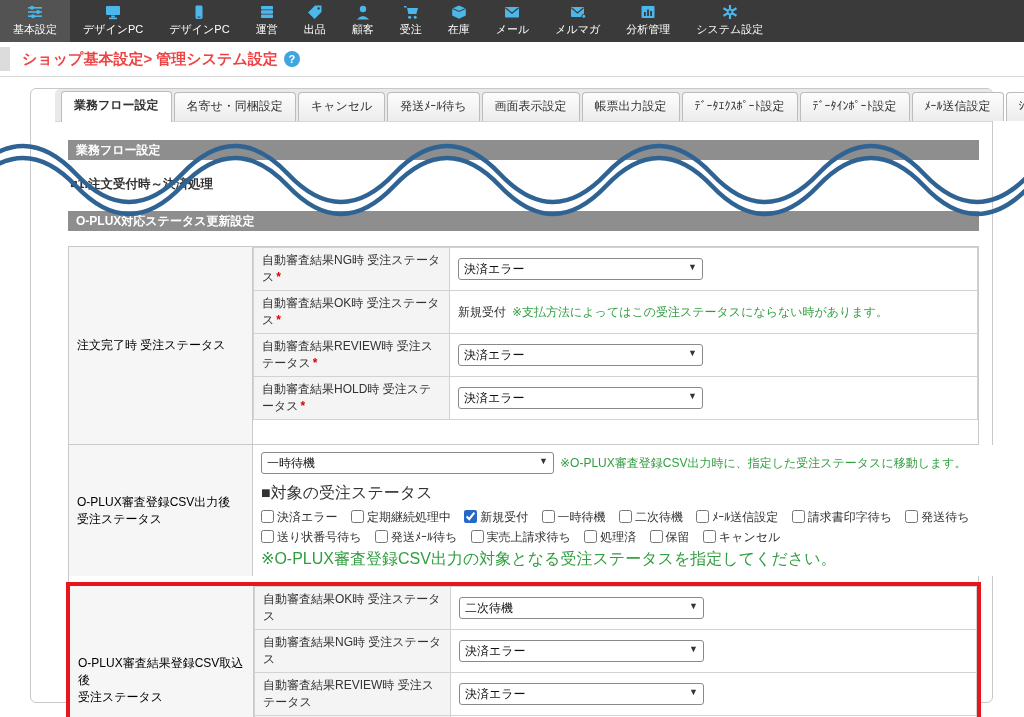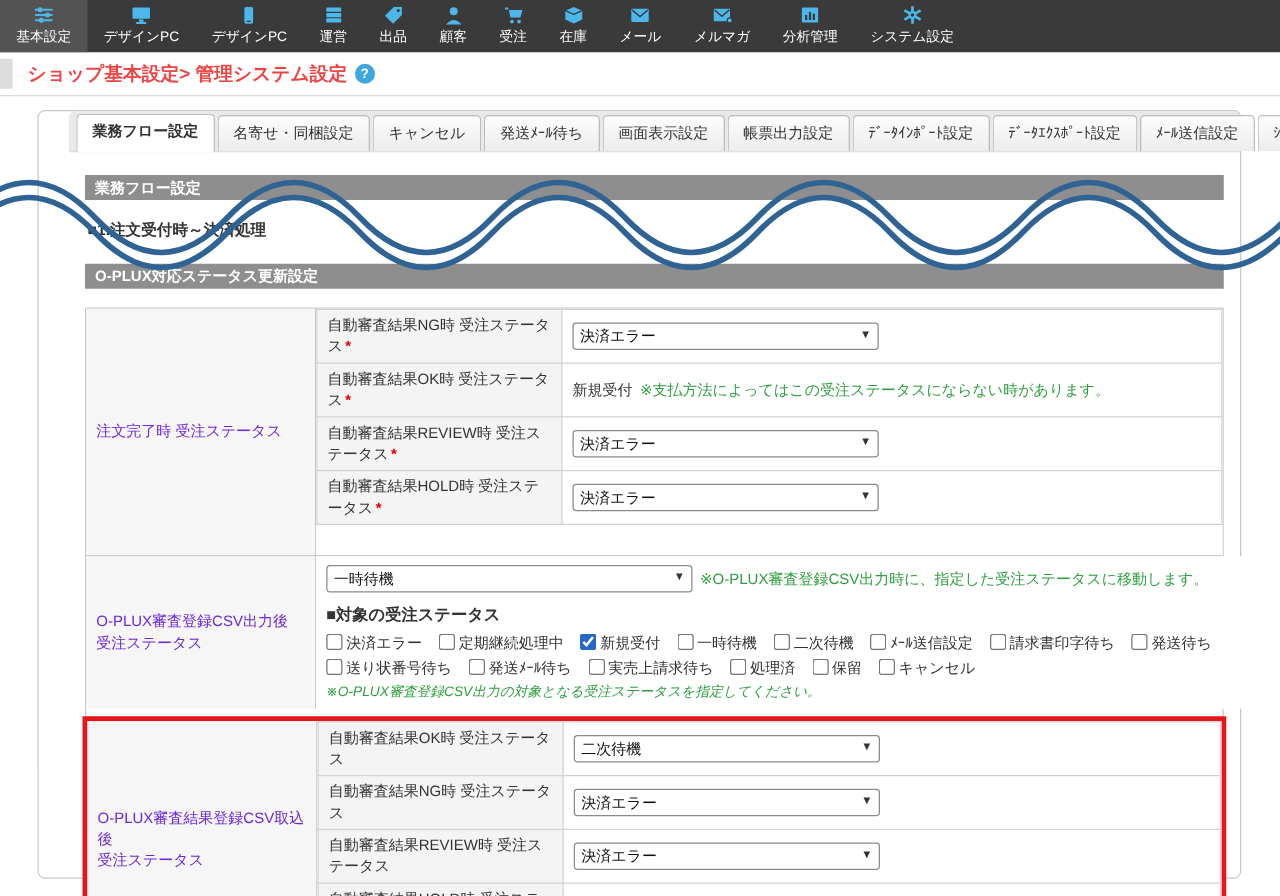--- a/index.html
+++ b/index.html
@@ -39,21 +39,21 @@
             height:20px; line-height:20px; padding-left:8px; margin-top:18px; }
   .flow-item { font-size:12.5px; font-weight:bold; color:#333; margin:16px 0 0 2px; }
 
   
   .wave { position:absolute; left:0; top:136px; z-index:5; pointer-events:none; }
 
   
   .otable { border:1px solid #c9c9c9; margin-top:15px; }
   .orow { display:grid; grid-template-columns:184px 1fr; border-top:1px solid #c9c9c9; }
   .orow:first-child { border-top:none; }
-  .orow-label { background:#f6f6f6; border-right:1px solid #c9c9c9; font-size:12px; color:#6d28d9;
+  .orow-label { background:#f6f6f6; border-right:1px solid #c9c9c9; font-size:12px; color:#000000;
                 display:flex; align-items:center; padding:6px 8px; white-space:pre-line; }
   .orow-content { background:#fff; }
   .orow.hl { border:4px solid #e8151a; margin:6px -3px 0 -3px; }
 
   .itable { width:100%; border-collapse:collapse; }
   .itable td { border:1px solid #d2d2d2; font-size:12px; color:#333; padding:4px 8px; }
   .itable td.sub { background:#f4f4f4; width:196px; }
   .itable td.val { background:#fff; }
   .pad-bottom-lg { padding-bottom:24px; }
   .pad-bottom-sm { padding-bottom:16px; }
@@ -68,25 +68,25 @@
                     border:1px solid #8a8a8a; border-radius:3px; font-size:12px;
                     height:22px; padding:1px 22px 1px 5px;
                     font-family:"Liberation Sans","DejaVu Sans",sans-serif; }
   .selwrap .chev { position:absolute; right:6px; top:4px; font-size:9px; color:#333; pointer-events:none; }
   .sel-w1 select { width:245px; }
   .sel-w2 select { width:293px; }
 
   
   .b2 { padding:7px 8px 6px; font-size:12px; color:#333; }
   .b2-selrow { display:flex; align-items:center; }
-  .target-title { margin-top:9px; font-weight:bold; font-size:13px; }
+  .target-title { margin-top:9px; font-weight:normal; font-size:16px; }
   .cb-area { margin-top:3px; line-height:20px; width:735px; }
   .cb { white-space:nowrap; margin-right:10px; font-size:12px; color:#333; cursor:pointer; }
   .cb input { vertical-align:-2px; margin-right:3px; accent-color:#2767c8; width:13px; height:13px; cursor:pointer; }
-  .b2-note { font-size:11px; margin-top:2px;font-style:italic; }
+  .b2-note { font-size:16px; margin-top:2px; }
 </style>
 </head>
 <body>
 
 <div class="navbar">
   <div class="nav-item active">
     <svg width="18" height="16" viewBox="0 0 18 16">
         <g fill="#4cb7ea">
           <rect x="2" y="3" width="14" height="1.6"></rect>
           <rect x="2" y="7.2" width="14" height="1.6"></rect>
@@ -208,22 +208,22 @@
 
 <div class="panel">
 
   <div class="tabstrip">
     <div class="tab active">業務フロー設定</div>
     <div class="tab">名寄せ・同梱設定</div>
     <div class="tab">キャンセル</div>
     <div class="tab">発送ﾒｰﾙ待ち</div>
     <div class="tab">画面表示設定</div>
     <div class="tab">帳票出力設定</div>
+    <div class="tab">ﾃﾞｰﾀｴｸｽﾎﾟｰﾄ設定</div>
     <div class="tab">ﾃﾞｰﾀｲﾝﾎﾟｰﾄ設定</div>
-    <div class="tab">ﾃﾞｰﾀｴｸｽﾎﾟｰﾄ設定</div>
     <div class="tab">ﾒｰﾙ送信設定</div>
     <div class="tab">ｼｽﾃﾑ設定</div>
   </div>
 
   <div class="panel-body">
 
     <div class="secbar">業務フロー設定</div>
     <div class="flow-item">■1.注文受付時～決済処理</div>
 
     <div class="secbar">O-PLUX対応ステータス更新設定</div>

